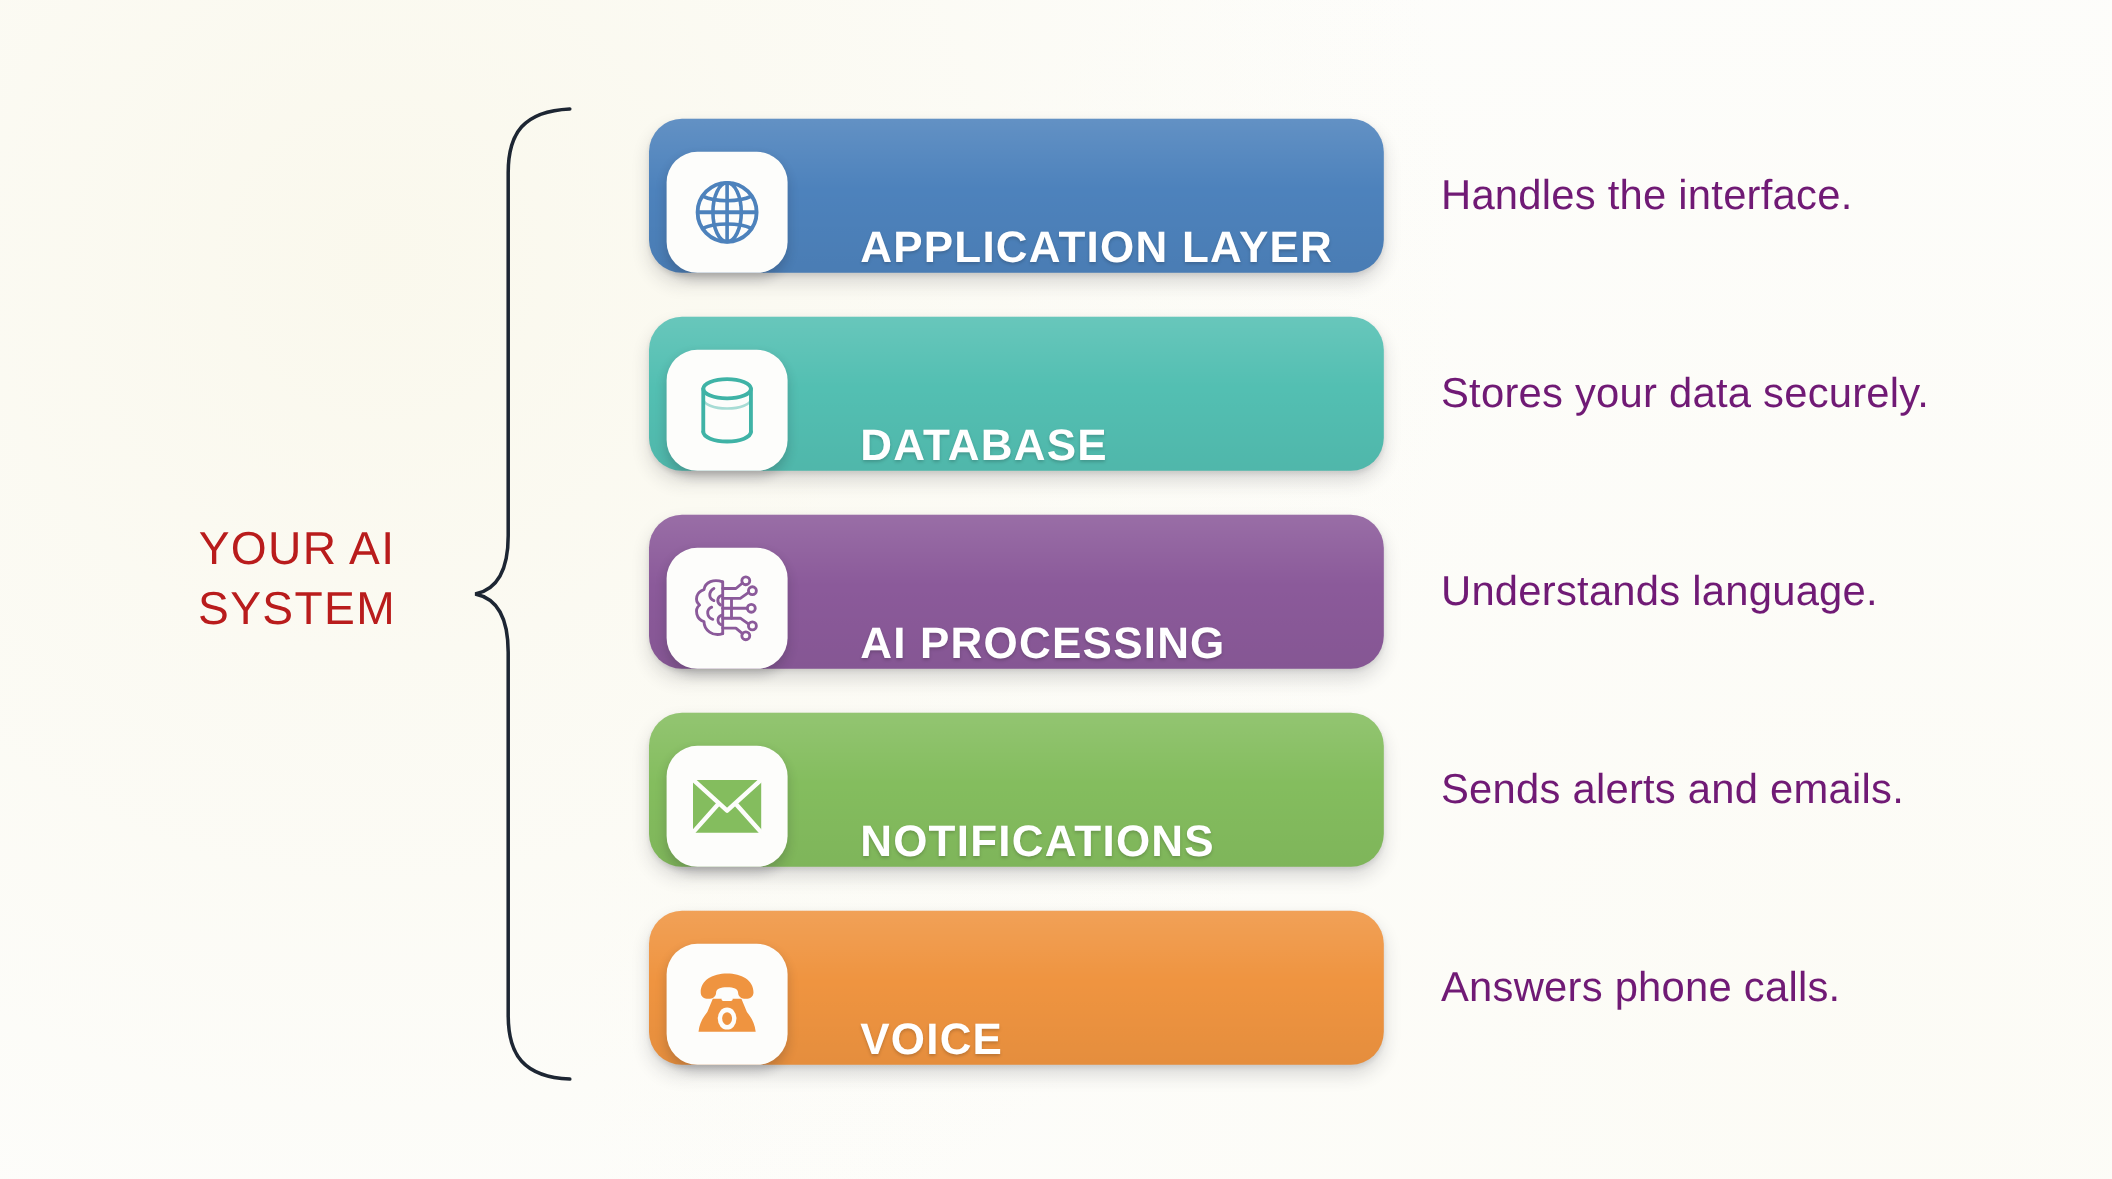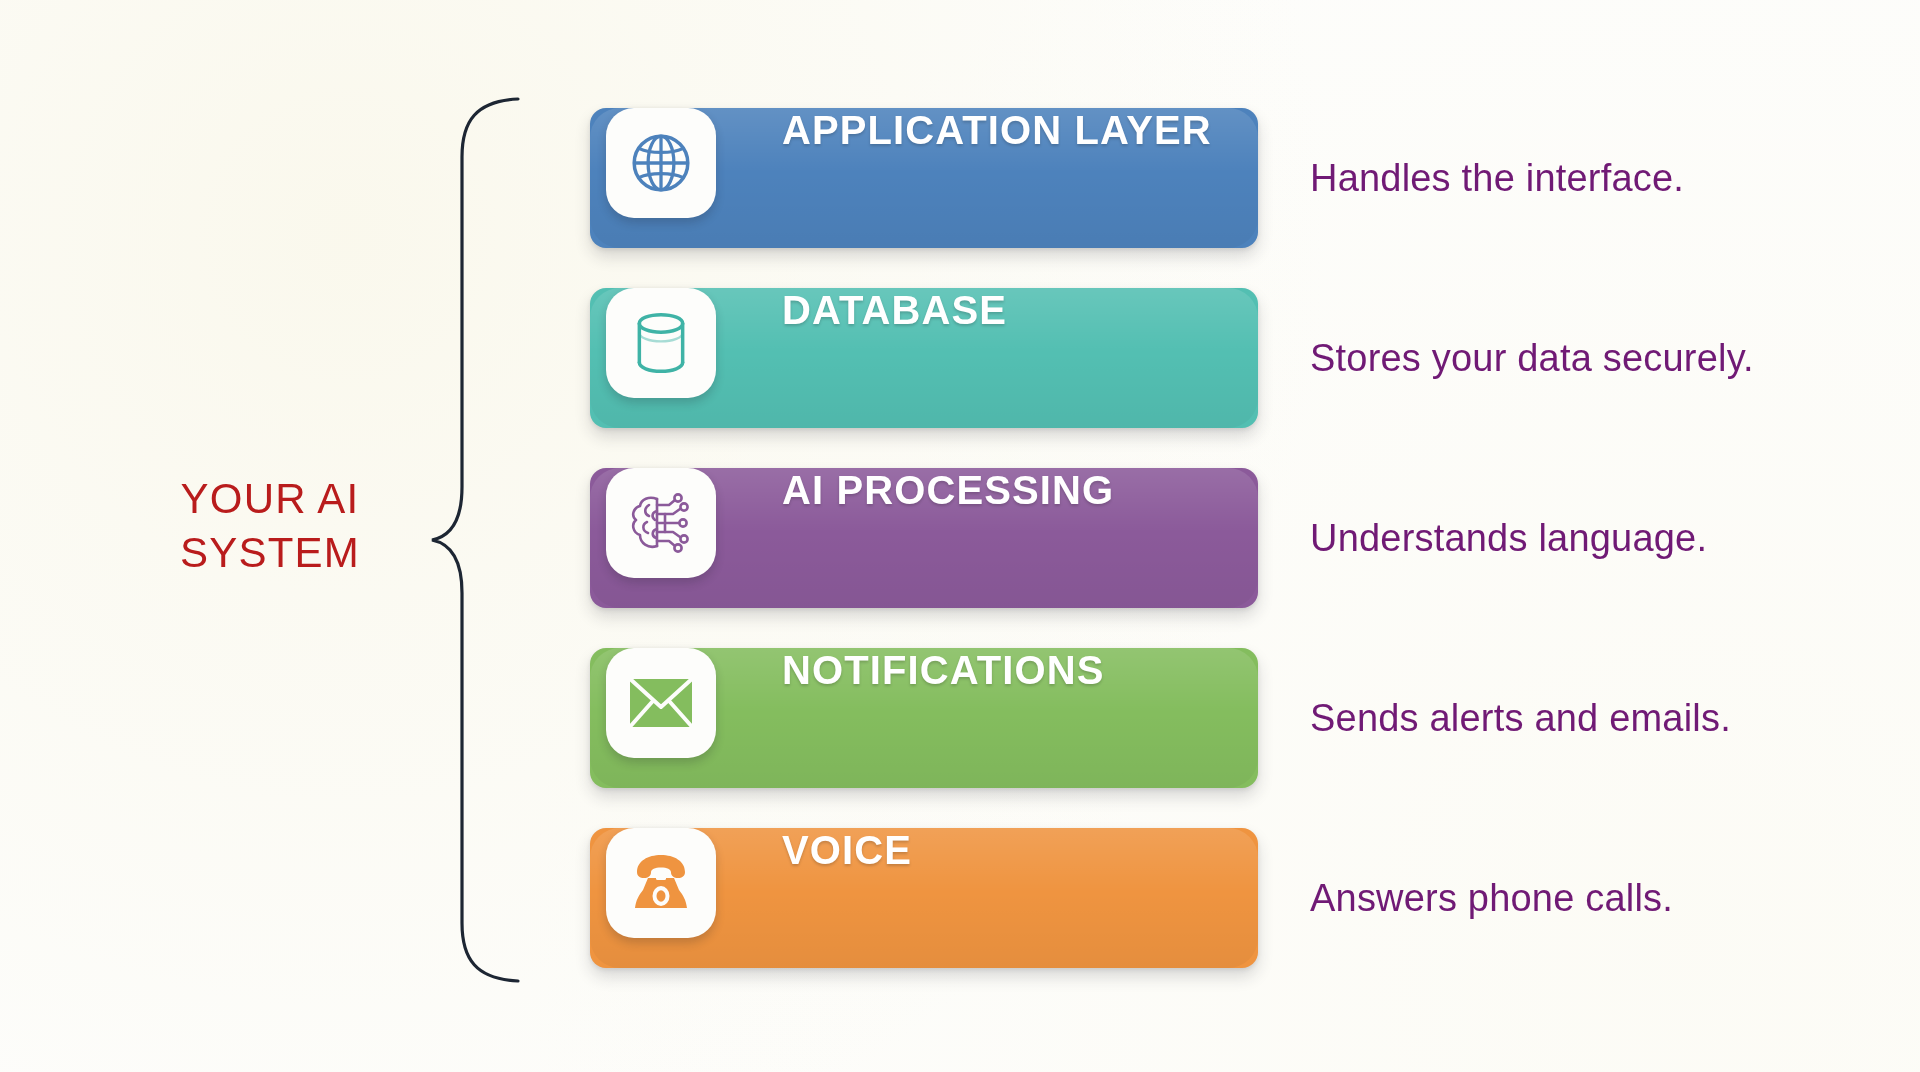--- a/index.html
+++ b/index.html
@@ -73,23 +73,23 @@
   .row[data-row="0"] { top: 105px; }
   .row[data-row="1"] { top: 285px; }
   .row[data-row="2"] { top: 465px; }
   .row[data-row="3"] { top: 645px; }
   .row[data-row="4"] { top: 825px; }
 
   .card {
     position: relative;
     width: 668px;
     height: 140px;
-    border-radius: 16px;
+    border-radius: 30px;
     display: flex;
-    align-items: flex-start;
+    align-items: flex-end;
     box-shadow: 0 9px 16px rgba(40, 40, 50, 0.16),
                 0 2px 4px rgba(40, 40, 50, 0.10);
     flex: none;
   }
   
   .card::after {
     content: "";
     position: absolute;
     inset: 0;
     border-radius: 30px;

